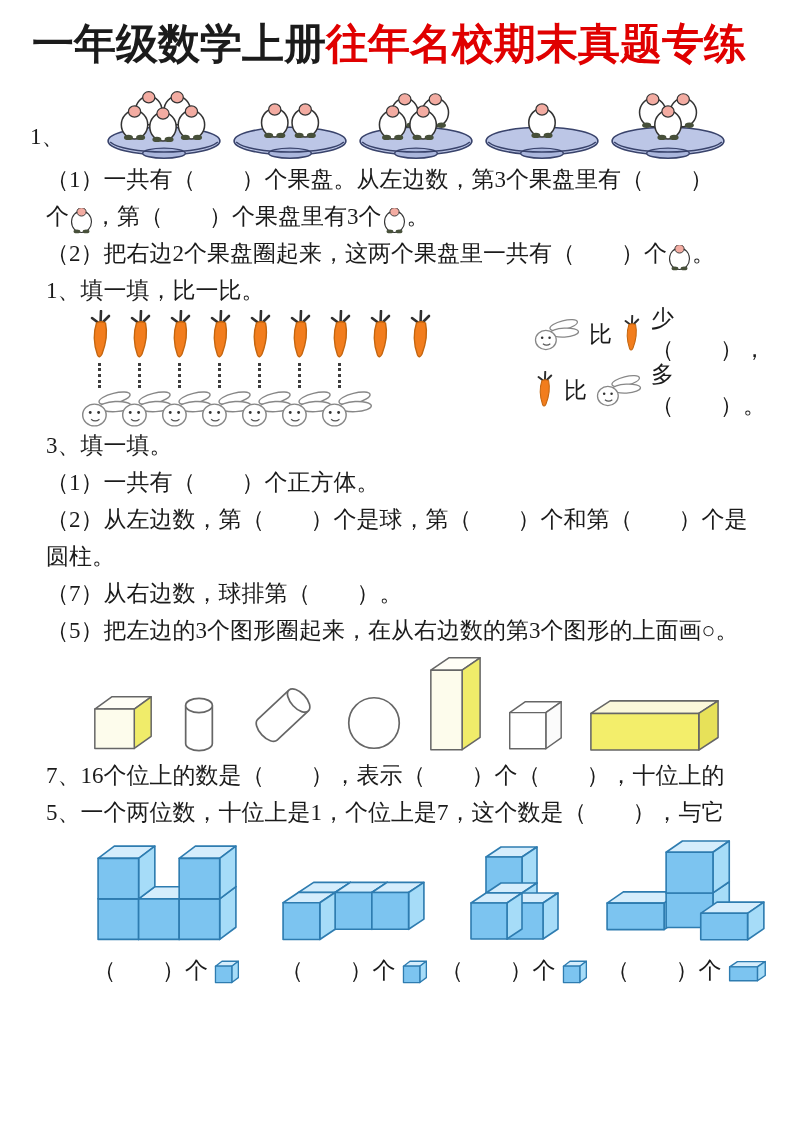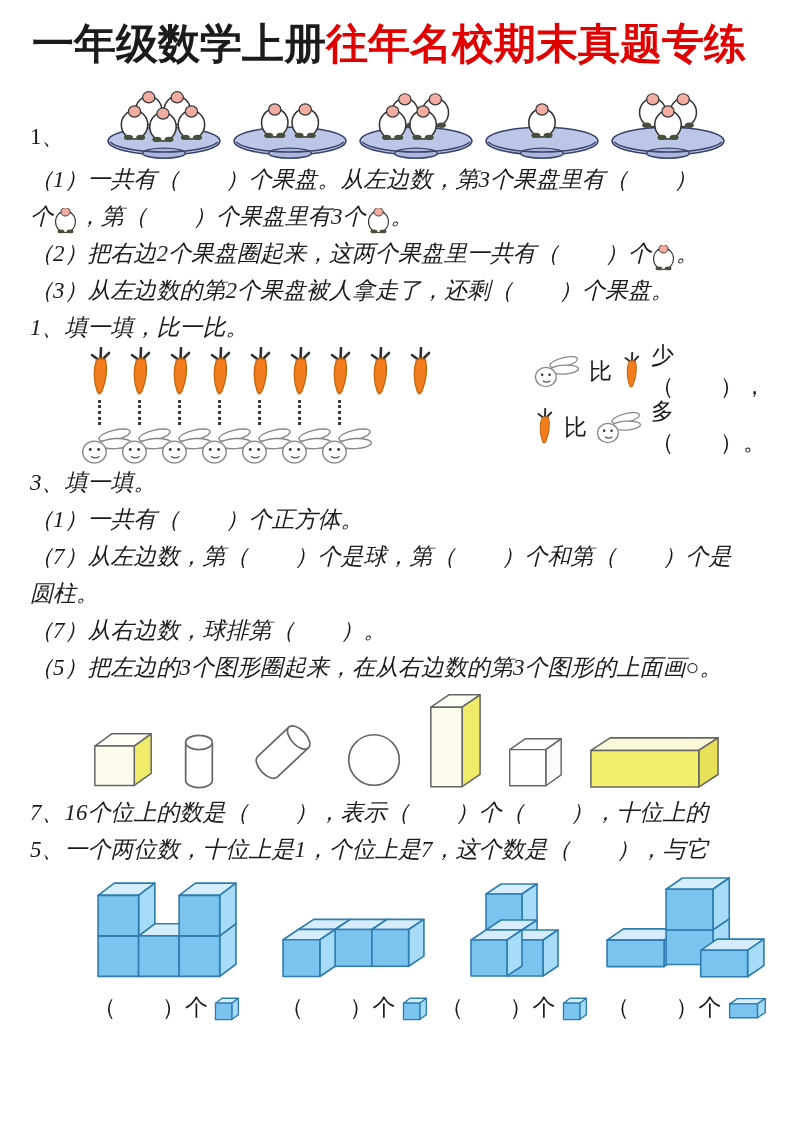--- a/index.html
+++ b/index.html
@@ -3,21 +3,21 @@
 <meta charset="utf-8">
 <style>
   html,body{margin:0;padding:0;}
   body{
     width:793px;height:1122px;background:#ffffff;overflow:hidden;
     font-family:"Liberation Serif","DejaVu Serif",serif;color:#1b1b1b;
   }
   .page{box-sizing:border-box;width:793px;height:1122px;padding:6px 24px 0 30px;position:relative;}
   .title{font-size:42px;font-weight:bold;white-space:nowrap;margin:10px 0 0 2px;letter-spacing:0px;}
   .title .red{color:#e00000;text-align:right;}
-  .line{font-size:23px;line-height:35px;margin:2px 0;white-space:nowrap;font-style:italic;}
+  .line{font-size:23px;line-height:35px;margin:2px 16px;white-space:nowrap;}
   .qnum{font-size:23px;}
   .q1-row{display:flex;align-items:flex-end;margin:4px 0 0 0;height:84px;}
   .q1-row .qnum{width:72px;padding-bottom:8px;}
   .plates{display:flex;gap:2px;align-items:flex-end;}
   .peach-ic,.ca-ic,.rb-ic{display:inline-block;vertical-align:middle;line-height:0;}
   .peach-ic{margin:0 1px -6px 1px;}
   .q2-scene{position:relative;height:116px;margin:2px 0 2px 56px;}
   .crow{display:flex;align-items:flex-start;}
   #carrots{gap:12px;}
   #dots{gap:37px;margin:1px 0 1px 12px;}
@@ -152,21 +152,20 @@
   <ellipse cx="15" cy="5" rx="6" ry="5.5" fill="#f3aca2" stroke="#333" stroke-width="1.2"></ellipse>
   <ellipse cx="9" cy="30.5" rx="4.4" ry="2.6" fill="#47503a"></ellipse>
   <ellipse cx="21" cy="30.5" rx="4.4" ry="2.6" fill="#47503a"></ellipse>
         </svg></span><span>。</span></p>
   <p class="line"><span>（2）把右边2个果盘圈起来，这两个果盘里一共有（　　）个</span><span class="peach-ic"><svg viewBox="0 0 30 36" width="23" style="display:block">
           <ellipse cx="15" cy="18" rx="13" ry="14" fill="#ffffff" stroke="#333" stroke-width="1.5"></ellipse>
   <ellipse cx="15" cy="5" rx="6" ry="5.5" fill="#f3aca2" stroke="#333" stroke-width="1.2"></ellipse>
   <ellipse cx="9" cy="30.5" rx="4.4" ry="2.6" fill="#47503a"></ellipse>
   <ellipse cx="21" cy="30.5" rx="4.4" ry="2.6" fill="#47503a"></ellipse>
         </svg></span><span>。</span></p>
-  <p class="line">（3）从左边数的第2个果盘被人拿走了，还剩（　　）个果盘。</p>
 
   <p class="line">1、填一填，比一比。</p>
   <div class="q2-scene">
     <div>
       <div class="crow" id="carrots">
           <div>
             <svg viewBox="0 0 28 52" width="28" style="display:block">
               <g stroke="#2f2f2f" stroke-width="2.6" stroke-linecap="round">
       <path d="M6 8 L14 14"></path>
                 <path d="M15 1 L14.5 13"></path>
@@ -403,21 +402,21 @@
     <path d="M12 36 q5 4 10 0" fill="none" stroke="#555" stroke-width="1.5"></path>
             </svg>
           </span>
           <span>多（　　）。</span>
         </div>
     </div>
   </div>
 
   <p class="line">3、填一填。</p>
   <p class="line">（1）一共有（　　）个正方体。</p>
-  <p class="line">（7）从左边数，第（　　）个是球，第（　　）个和第（　　）个是</p>
+  <p class="line">（2）从左边数，第（　　）个是球，第（　　）个和第（　　）个是</p>
   <p class="line">圆柱。</p>
   <p class="line">（7）从右边数，球排第（　　）。</p>
   <p class="line">（5）把左边的3个图形圈起来，在从右边数的第3个图形的上面画○。</p>
 
   <div class="shapes-row" id="shapes">
       <div>
         <svg viewBox="0 0 66 62" width="62" style="display:block">
           <polygon points="3,16 21,3 63,3 45,16" fill="#fffef6" stroke="#666" stroke-width="1.6" stroke-linejoin="round"></polygon>
           <polygon points="45,16 63,3 63,45 45,58" fill="#f0ec6a" stroke="#666" stroke-width="1.6" stroke-linejoin="round"></polygon>
           <rect x="3" y="16" width="42" height="42" fill="#fdfcec" stroke="#666" stroke-width="1.6" stroke-linejoin="round"></rect>

